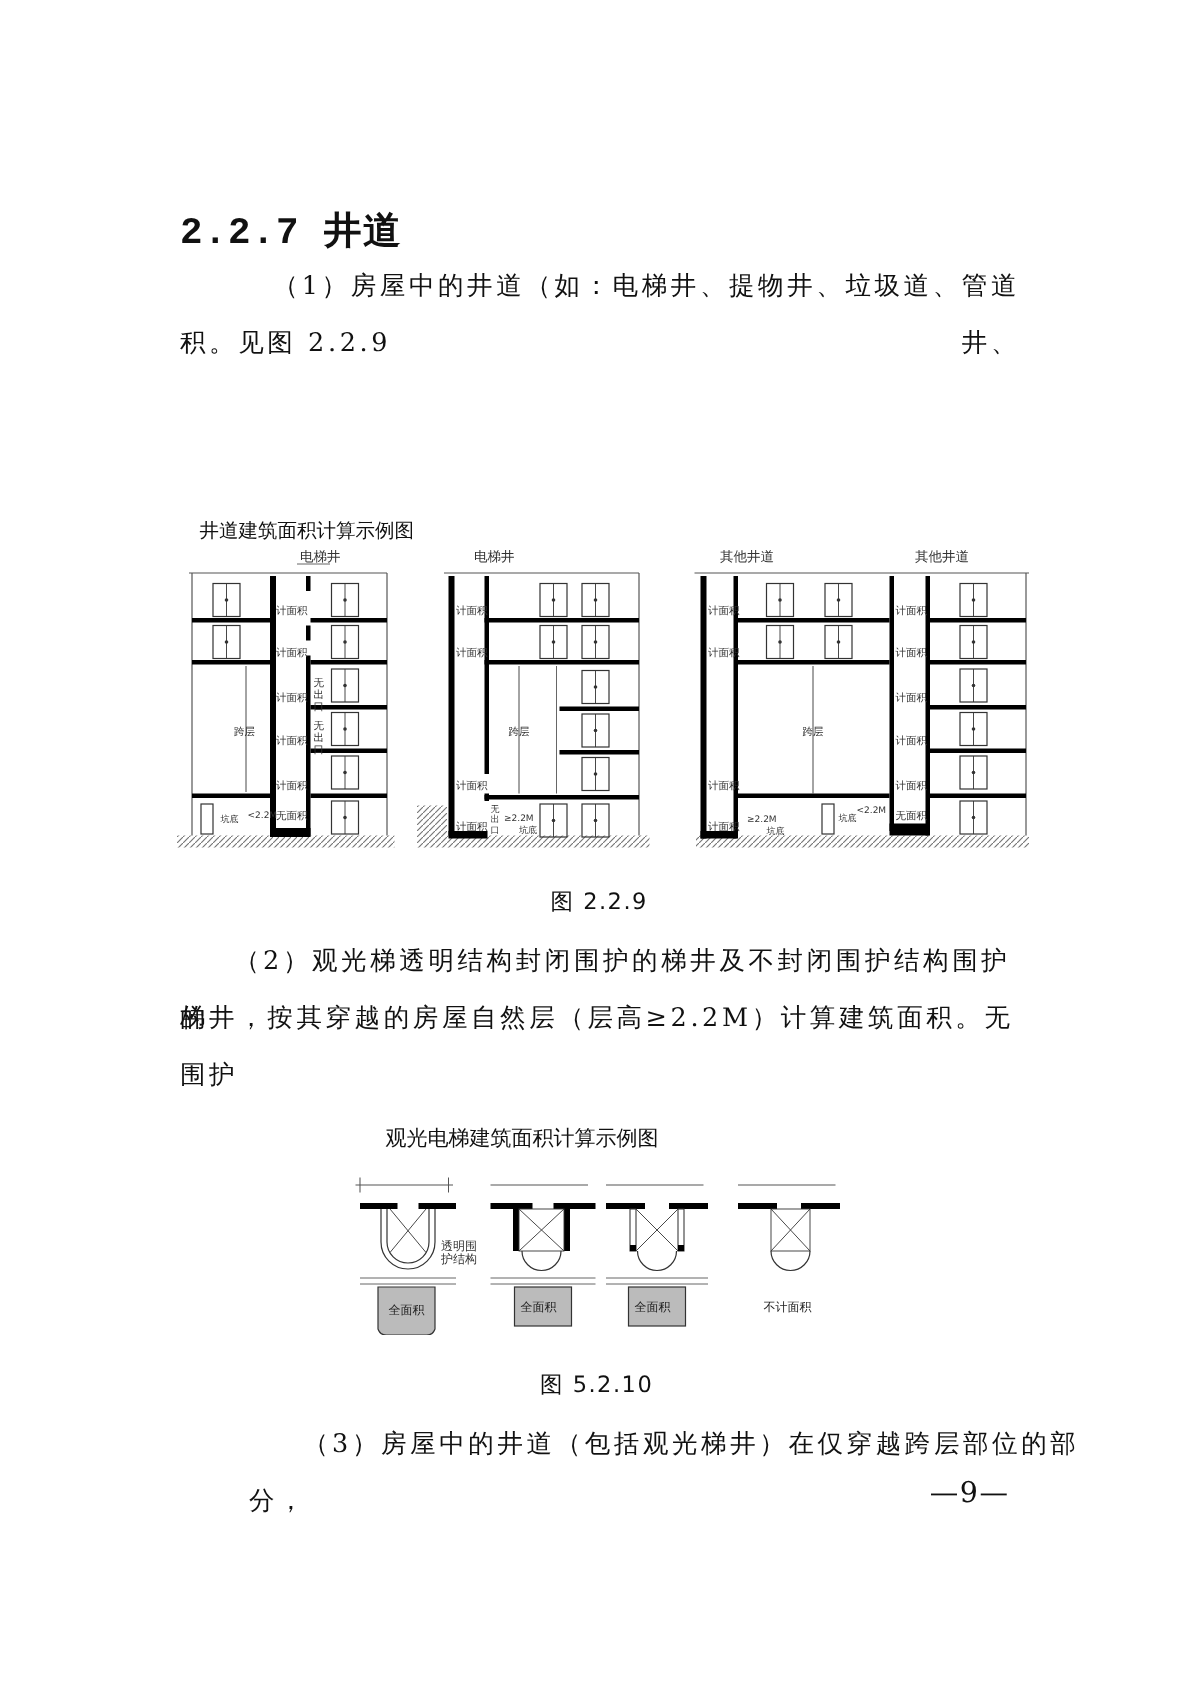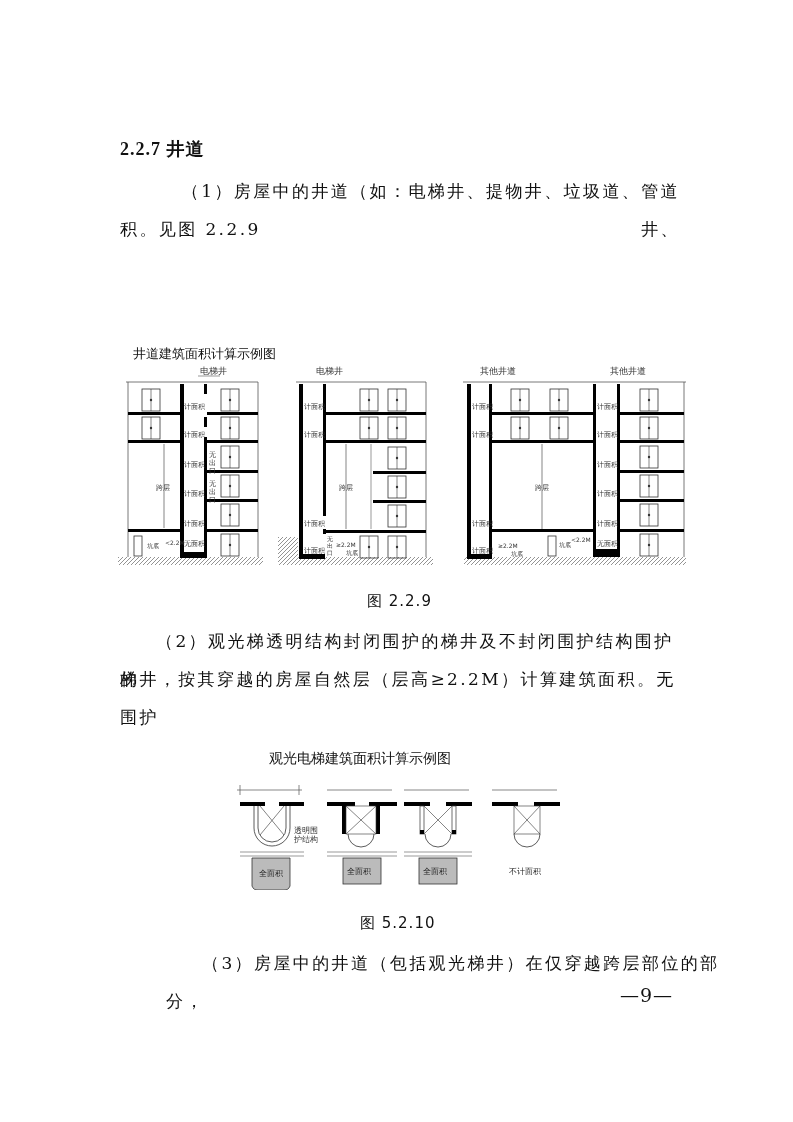--- a/index.html
+++ b/index.html
@@ -1,20 +1,20 @@
 <!DOCTYPE html>
 <html><head>
 <meta charset="utf-8">
 <style>
   html, body { margin: 0; padding: 0; background: #ffffff; }
   body { width: 793px; height: 1122px; position: relative; overflow: hidden;
          font-family: "DejaVu Serif", "Liberation Serif", serif; color: #111; }
   .abs { position: absolute; }
-  .heading { left: 120px; top: 137px; font-size: 18px; font-weight: bold;
-             font-family: Liberation Serif, serif; letter-spacing: 1px; }
+  .heading { left: 120px; top: 137px; font-size: 25px; font-weight: bold;
+             font-family: Liberation Mono, monospace; letter-spacing: 1px; }
   .para { position: absolute; left: 120px; width: 560px; font-size: 17px;
           line-height: 38px; letter-spacing: 2.4px; }
   .caption { position: absolute; font-size: 15px; font-family: "DejaVu Sans", sans-serif;
              letter-spacing: 1px; }
   .fig-title { position: absolute; font-size: 13px; font-family: Liberation Sans, sans-serif; }
   .pageno { position: absolute; right: 120px; top: 984px; font-size: 19px; letter-spacing: 1px; }
   svg text { font-family: "DejaVu Sans", sans-serif; }
 </style>
 </head>
 <body>
@@ -184,21 +184,21 @@
 
 <div class="caption" style="left:367px; top:592px;">图 2.2.9</div>
 
 <div class="para" style="top:622px; text-indent:36px;">
   <div>（2）观光梯透明结构封闭围护的梯井及不封闭围护结构围护的</div>
 </div>
 <div class="para" style="top:660px;">
   <div>梯井，按其穿越的房屋自然层（层高≥2.2M）计算建筑面积。无围护</div>
 </div>
 
-<div class="fig-title" style="left:257px; top:750px; font-size:14px;margin-left:12px;">观光电梯建筑面积计算示例图</div>
+<div class="fig-title" style="left:257px; top:750px; font-size:14px;">观光电梯建筑面积计算示例图</div>
 
 <svg class="abs" style="left:232px; top:780px;" width="330" height="110" viewBox="0 0 330 110">
 
   <g>
     <line x1="5" y1="10" x2="70" y2="10" stroke="#555" stroke-width="0.7"></line>
     <line x1="8" y1="5" x2="8" y2="15" stroke="#555" stroke-width="0.7"></line>
     <line x1="67" y1="5" x2="67" y2="15" stroke="#555" stroke-width="0.7"></line>
     <rect x="8" y="22" width="25" height="4" fill="#000"></rect>
     <rect x="47" y="22" width="25" height="4" fill="#000"></rect>
     <path d="M22,26 L22,48 A18,18 0 0 0 58,48 L58,26" fill="none" stroke="#333" stroke-width="0.8"></path>

